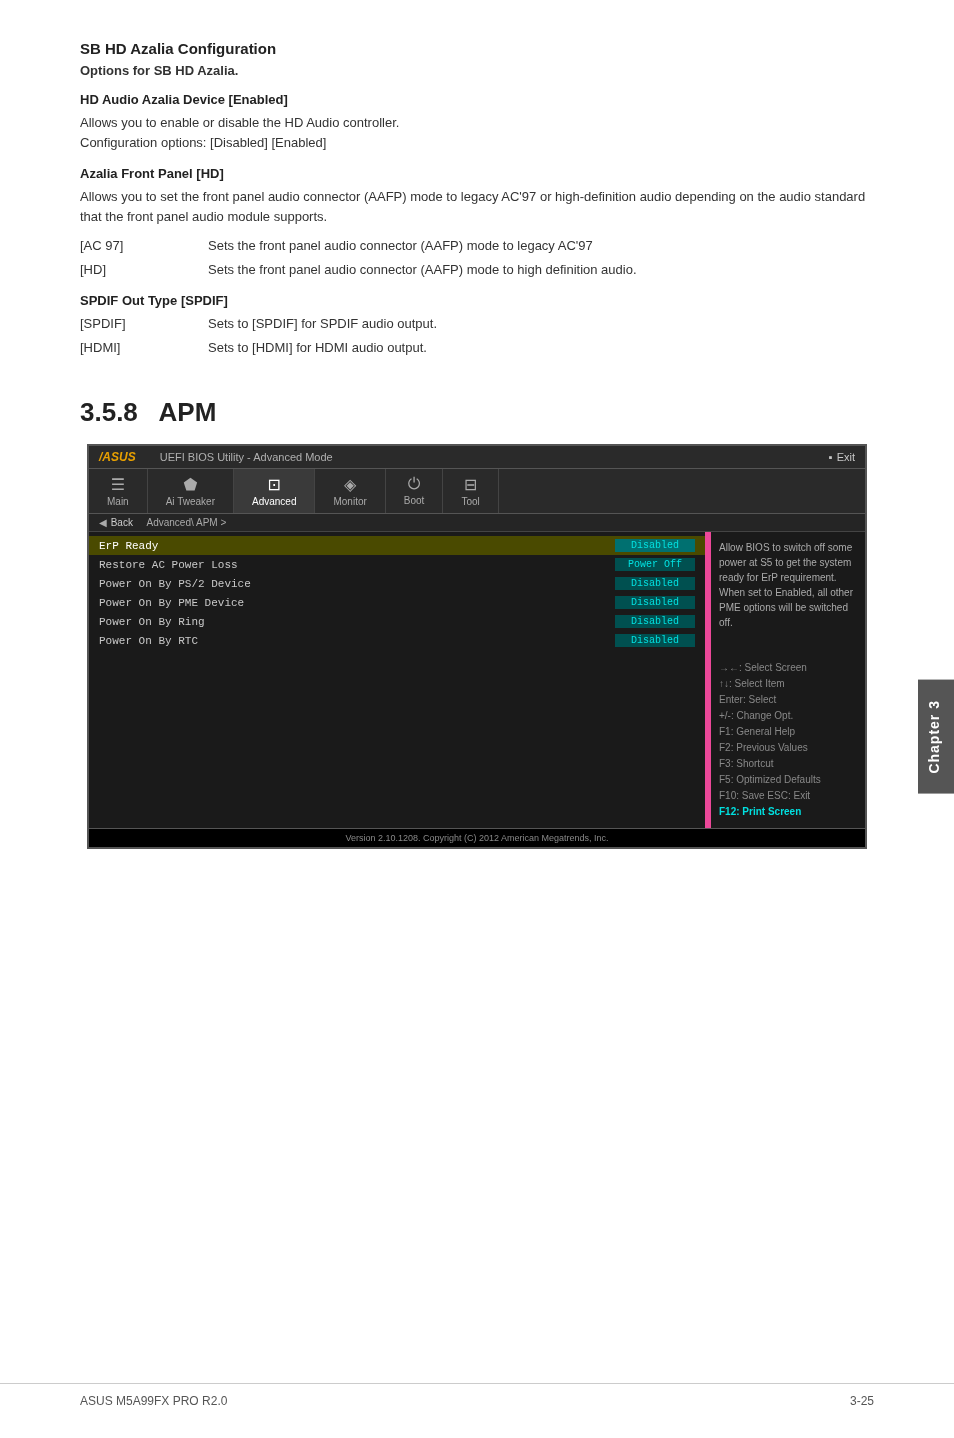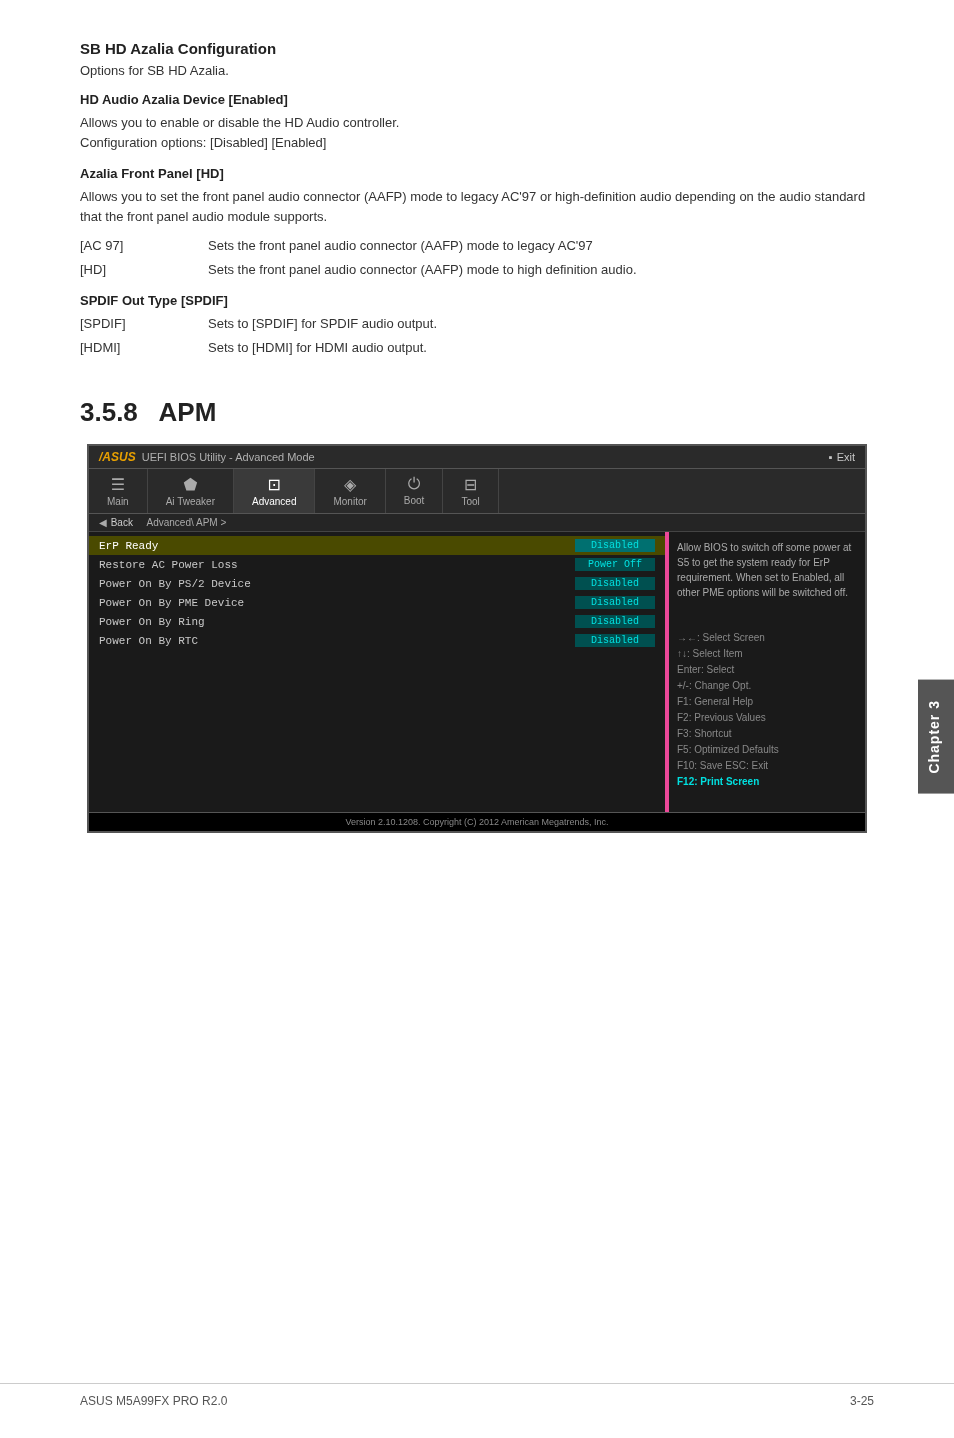--- a/index.html
+++ b/index.html
@@ -21,20 +21,21 @@
     .section-title {
       font-size: 15px;
       font-weight: bold;
       margin-bottom: 6px;
     }
 
     .section-subtitle {
       font-size: 13px;
       margin-bottom: 14px;
       color: #333;
+      font-weight: bold;
     }
 
     .sub-heading {
       font-size: 13px;
       font-weight: bold;
       margin-bottom: 6px;
     }
 
     .body-text {
       font-size: 13px;
@@ -91,21 +92,21 @@
       display: flex;
       align-items: center;
       justify-content: space-between;
       padding: 4px 10px;
       border-bottom: 1px solid #555;
     }
 
     .bios-logo {
       display: flex;
       align-items: center;
-      gap: 6px;
+      gap: 24px;
     }
 
     .asus-logo {
       color: #e8a000;
       font-weight: bold;
       font-size: 12px;
       font-style: italic;
       font-family: Arial, sans-serif;
     }
 
@@ -175,23 +176,23 @@
       display: flex;
       min-height: 280px;
     }
 
     .bios-left {
       flex: 1;
       padding: 4px 0;
     }
 
     .bios-right {
-      width: 200px;
+      width: 160px;
       padding: 8px;
-      border-left: 4px solid #ec4899;
+      border-left: 6px solid #ec4899;
       font-size: 10px;
       color: #aaa;
       font-family: Arial, sans-serif;
       line-height: 1.5;
     }
 
     .bios-row {
       display: flex;
       align-items: center;
       padding: 3px 10px;

